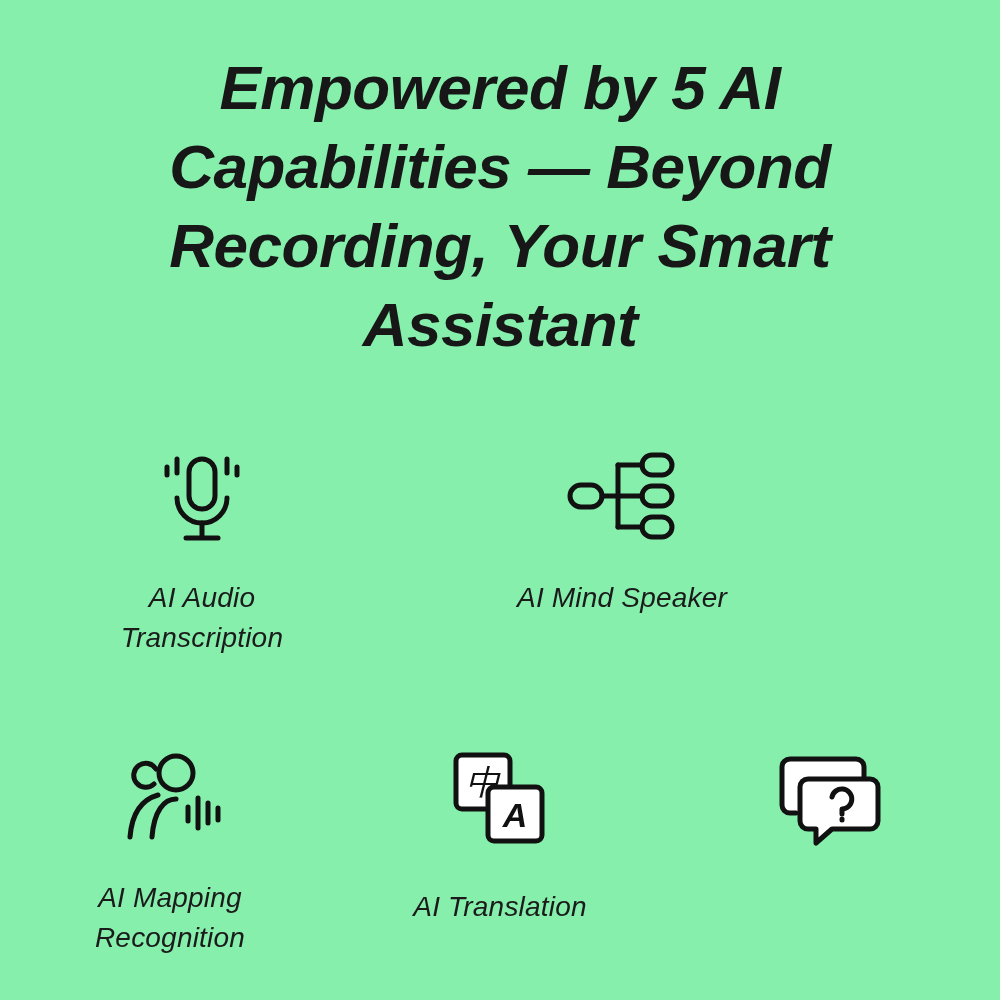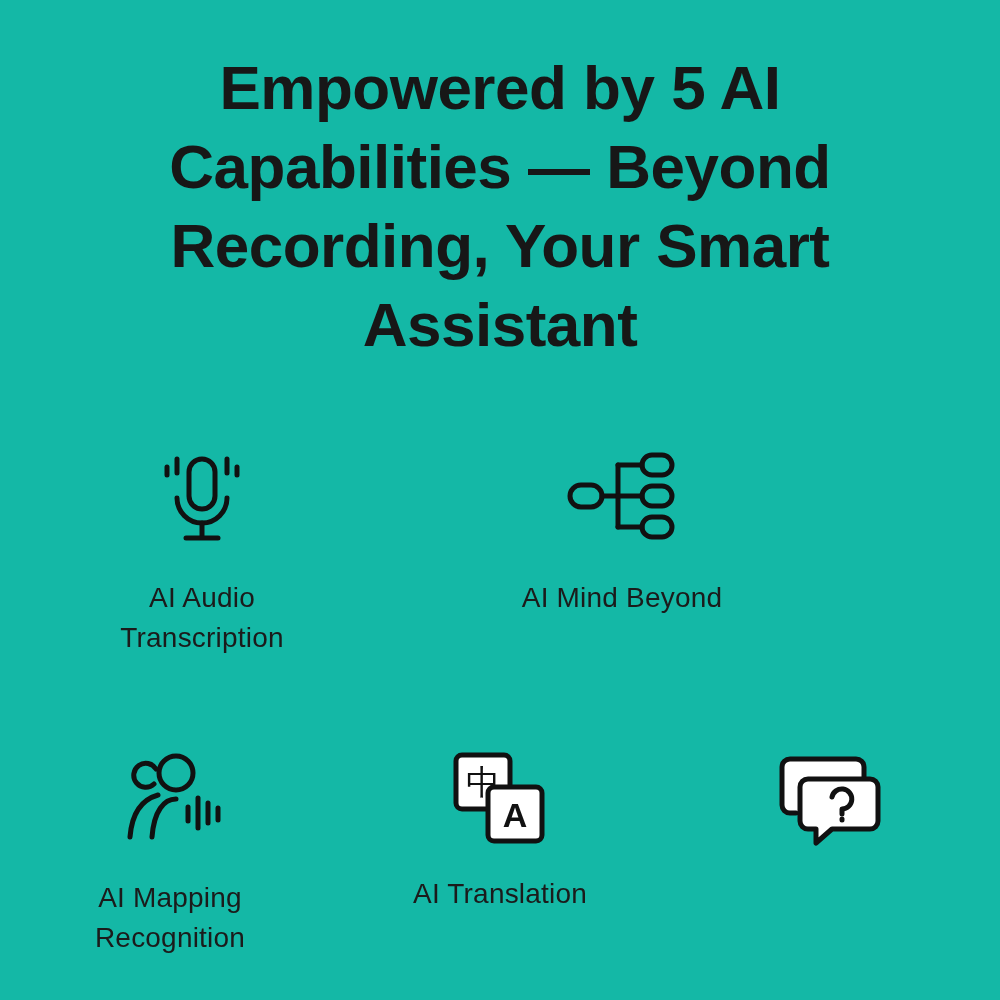--- a/index.html
+++ b/index.html
@@ -8,22 +8,23 @@
     padding: 0;
     width: 1000px;
     height: 1000px;
     background: #ffffff;
     font-family: "Liberation Sans", sans-serif;
   }
   .page {
     position: relative;
     width: 1000px;
     height: 1000px;
-    background: #14b8a6;
+    background: #86efac;
     overflow: hidden;
+    font-style: italic;
   }
 
   
   .headline {
     position: absolute;
     top: 48px;
     left: 80px;
     width: 840px;
     text-align: center;
     font-size: 62px;
@@ -68,21 +69,21 @@
   }
   .caption {
     margin-top: 18px;
     text-align: center;
     font-size: 28px;
     line-height: 40px;
     color: #1b1b1b;
     font-weight: 400;
     letter-spacing: 0.2px;
   }
-  .caption.tight { margin-top: 14px; }
+  .caption.tight { margin-top: 27px; }
 
   svg { display: block; }
 </style>
 </head>
 <body>
 
 <div class="page">
 
   <div class="headline">Empowered by 5 AI Capabilities — Beyond Recording, Your Smart Assistant</div>
 
@@ -119,21 +120,21 @@
           <rect x="80" y="41" width="30" height="20" rx="10"></rect>
           <rect x="80" y="72" width="30" height="20" rx="10"></rect>
 
           <path d="M40 51 h16"></path>
           <path d="M56 20 v62"></path>
           <path d="M56 20 h24"></path>
           <path d="M56 51 h24"></path>
           <path d="M56 82 h24"></path>
         </svg>
       </div>
-      <div class="caption">AI Mind Beyond</div>
+      <div class="caption">AI Mind Speaker</div>
     </div>
 
   </div>
 
   <div class="row row-bottom">
 
     <div class="feature">
       <div class="icon-box">
         <svg width="120" height="110" viewBox="0 0 120 110" fill="none" stroke="#111111" stroke-width="5" stroke-linecap="round" stroke-linejoin="round">
 

